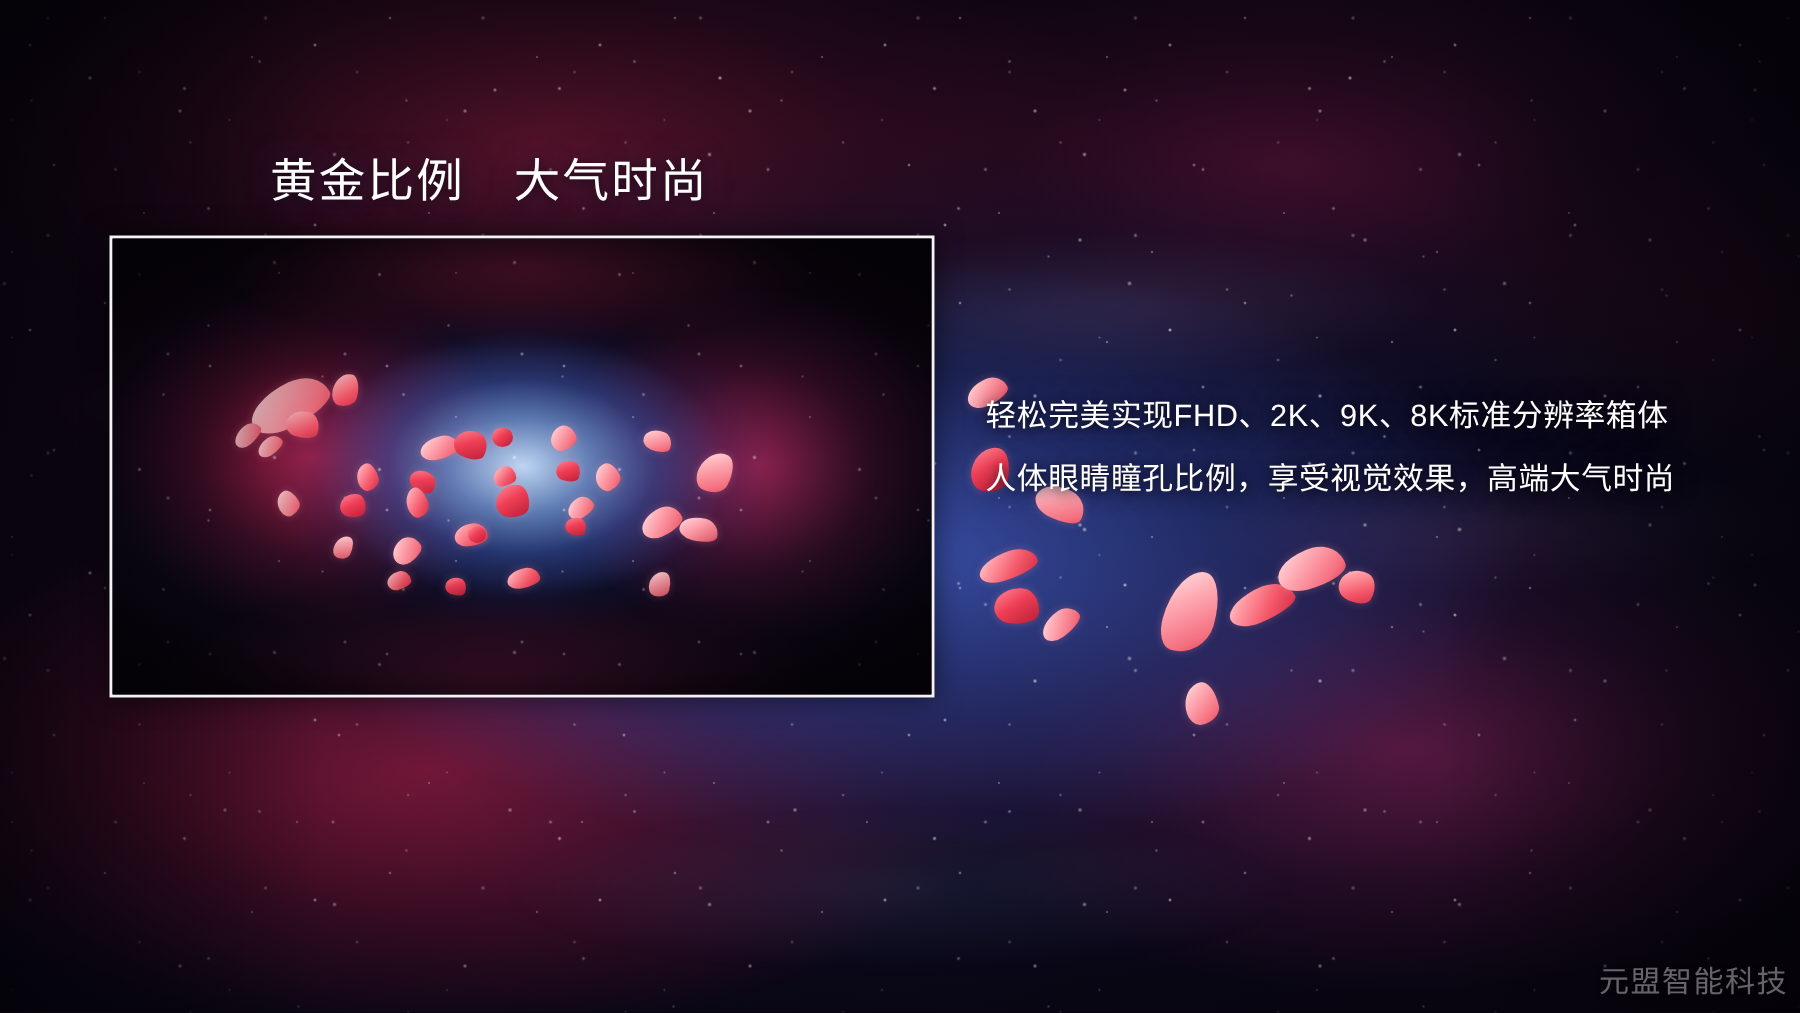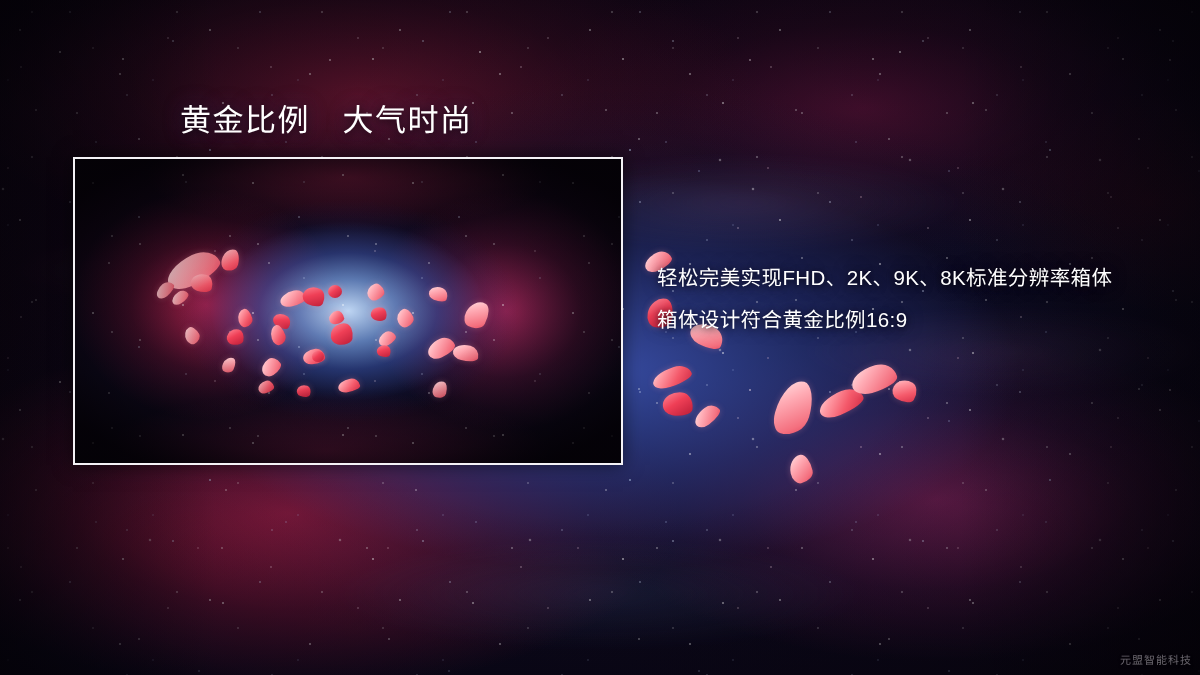--- a/index.html
+++ b/index.html
@@ -164,21 +164,21 @@
     text-shadow:0 1px 7px rgba(0,0,0,.78), 0 0 16px rgba(20,10,40,.55);
     white-space:nowrap;
   }
   .body-text .line { display:block; }
 
   
   .watermark {
     position:absolute;
     right:8px; bottom:8px;
     color:rgba(196,190,200,.52);
-    font-size:11px;
+    font-size:20px;
     letter-spacing:1px;
     text-shadow:0 1px 3px rgba(0,0,0,.6);
   }
 </style>
 </head>
 <body>
 
 <div class="slide">
 
   <div class="bg-layer bg-base"></div>
@@ -241,18 +241,18 @@
       <div class="petal deep" style="left:222px; top:226px; width:14px; height:12px; transform:rotate(20deg);"></div>
       <div class="petal" style="left:263px; top:220px; width:22px; height:13px; transform:rotate(-10deg);"></div>
       <div class="petal soft" style="left:358px; top:222px; width:14px; height:17px; transform:rotate(16deg);"></div>
 
       <div class="photo-vig"></div>
     </div>
   </div>
 
   <div class="body-text">
     <span class="line">轻松完美实现FHD、2K、9K、8K标准分辨率箱体</span>
-    <span class="line">箱体设计符合黄金比例16:9</span>
+    <span class="line">人体眼睛瞳孔比例，享受视觉效果，高端大气时尚</span>
   </div>
 
   <div class="watermark">元盟智能科技</div>
 
 </div>
 
 </body></html>

